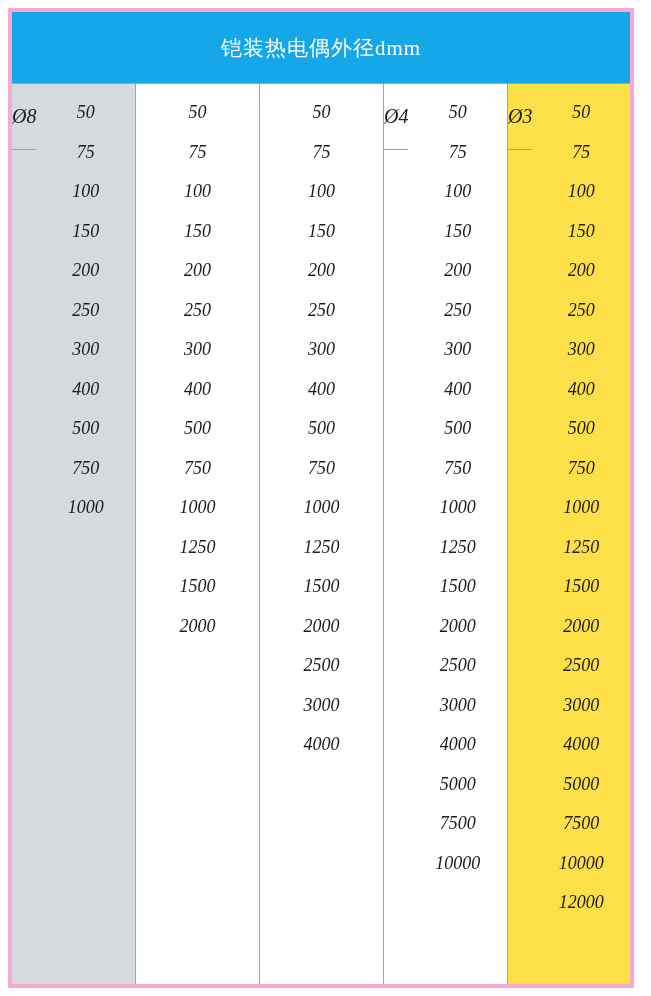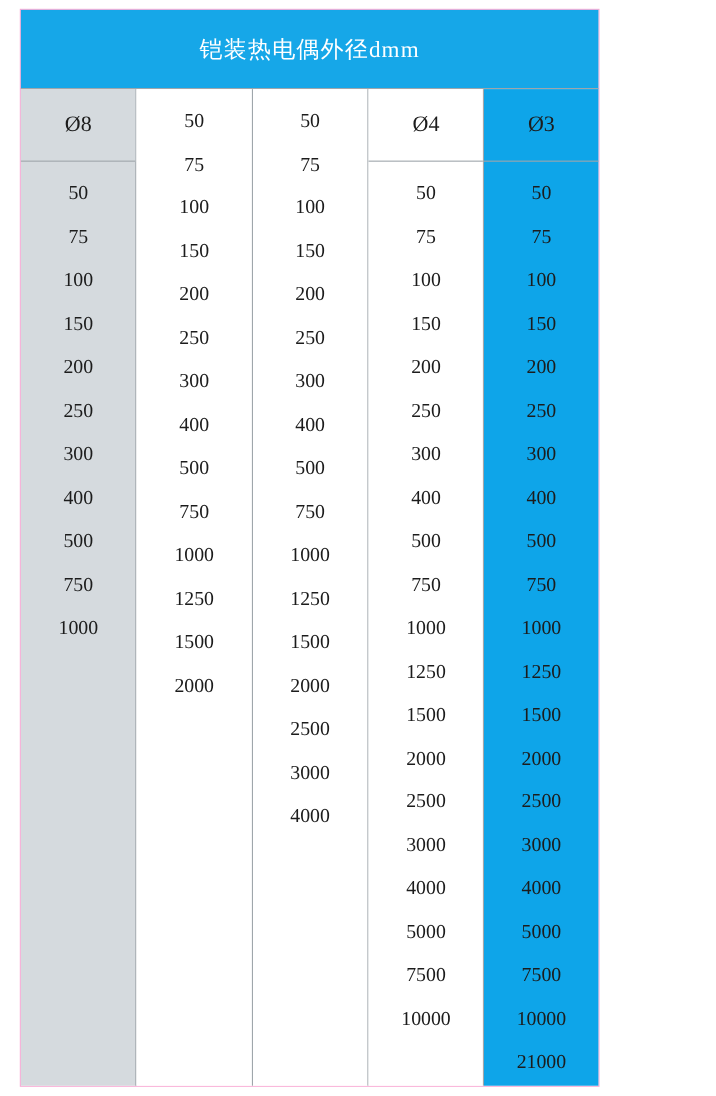--- a/index.html
+++ b/index.html
@@ -16,27 +16,26 @@
     height: 996px;
     position: relative;
     box-sizing: border-box;
     background: #ffffff;
     overflow: hidden;
   }
   .table-wrap {
     position: absolute;
     left: 8px;
     top: 8px;
-    width: 527px;
+    width: 626px;
     height: 980px;
     box-sizing: border-box;
-    border: 1px solid #f9a8d4;
+    border: 4px solid #f9a8d4;
     display: flex;
     flex-direction: column;
-    margin-left: 10px;
   }
   .title-bar {
     background: #16a7e8;
     color: #ffffff;
     height: 72px;
     display: flex;
     align-items: center;
     justify-content: center;
     font-size: 21px;
     letter-spacing: 1px;
@@ -45,30 +44,31 @@
     font-family: "Liberation Serif", serif;
   }
   .grid {
     flex: 1 1 auto;
     display: flex;
     flex-direction: row;
     min-height: 0;
   }
   .col {
     display: flex;
-    flex-direction: column;
+    flex-direction: row;
     border-right: 1px solid #9fa6ab;
     box-sizing: border-box;
+    font-style: italic;
   }
   .col:last-child { border-right: none; }
   .col-0 { width: 127px; background: #d5dade; }
   .col-1 { width: 127px; background: #ffffff; }
   .col-2 { width: 127px; background: #ffffff; }
   .col-3 { width: 127px; background: #ffffff; }
-  .col-4 { width: 125px; background: #0ea5e9; }
+  .col-4 { width: 125px; background: #fde047; }
 
   .col-head {
     height: 66px;
     display: flex;
     align-items: center;
     justify-content: center;
     font-size: 20px;
     color: #1c1c1c;
     border-bottom: 1px solid #9fa6ab;
     box-sizing: border-box;
@@ -203,19 +203,19 @@
           <div class="cell">1000</div>
           <div class="cell">1250</div>
           <div class="cell">1500</div>
           <div class="cell">2000</div>
           <div class="cell">2500</div>
           <div class="cell">3000</div>
           <div class="cell">4000</div>
           <div class="cell">5000</div>
           <div class="cell">7500</div>
           <div class="cell">10000</div>
-          <div class="cell">21000</div>
+          <div class="cell">12000</div>
         </div>
       </div>
 
     </div>
   </div>
 </div>
 
 </body></html>

